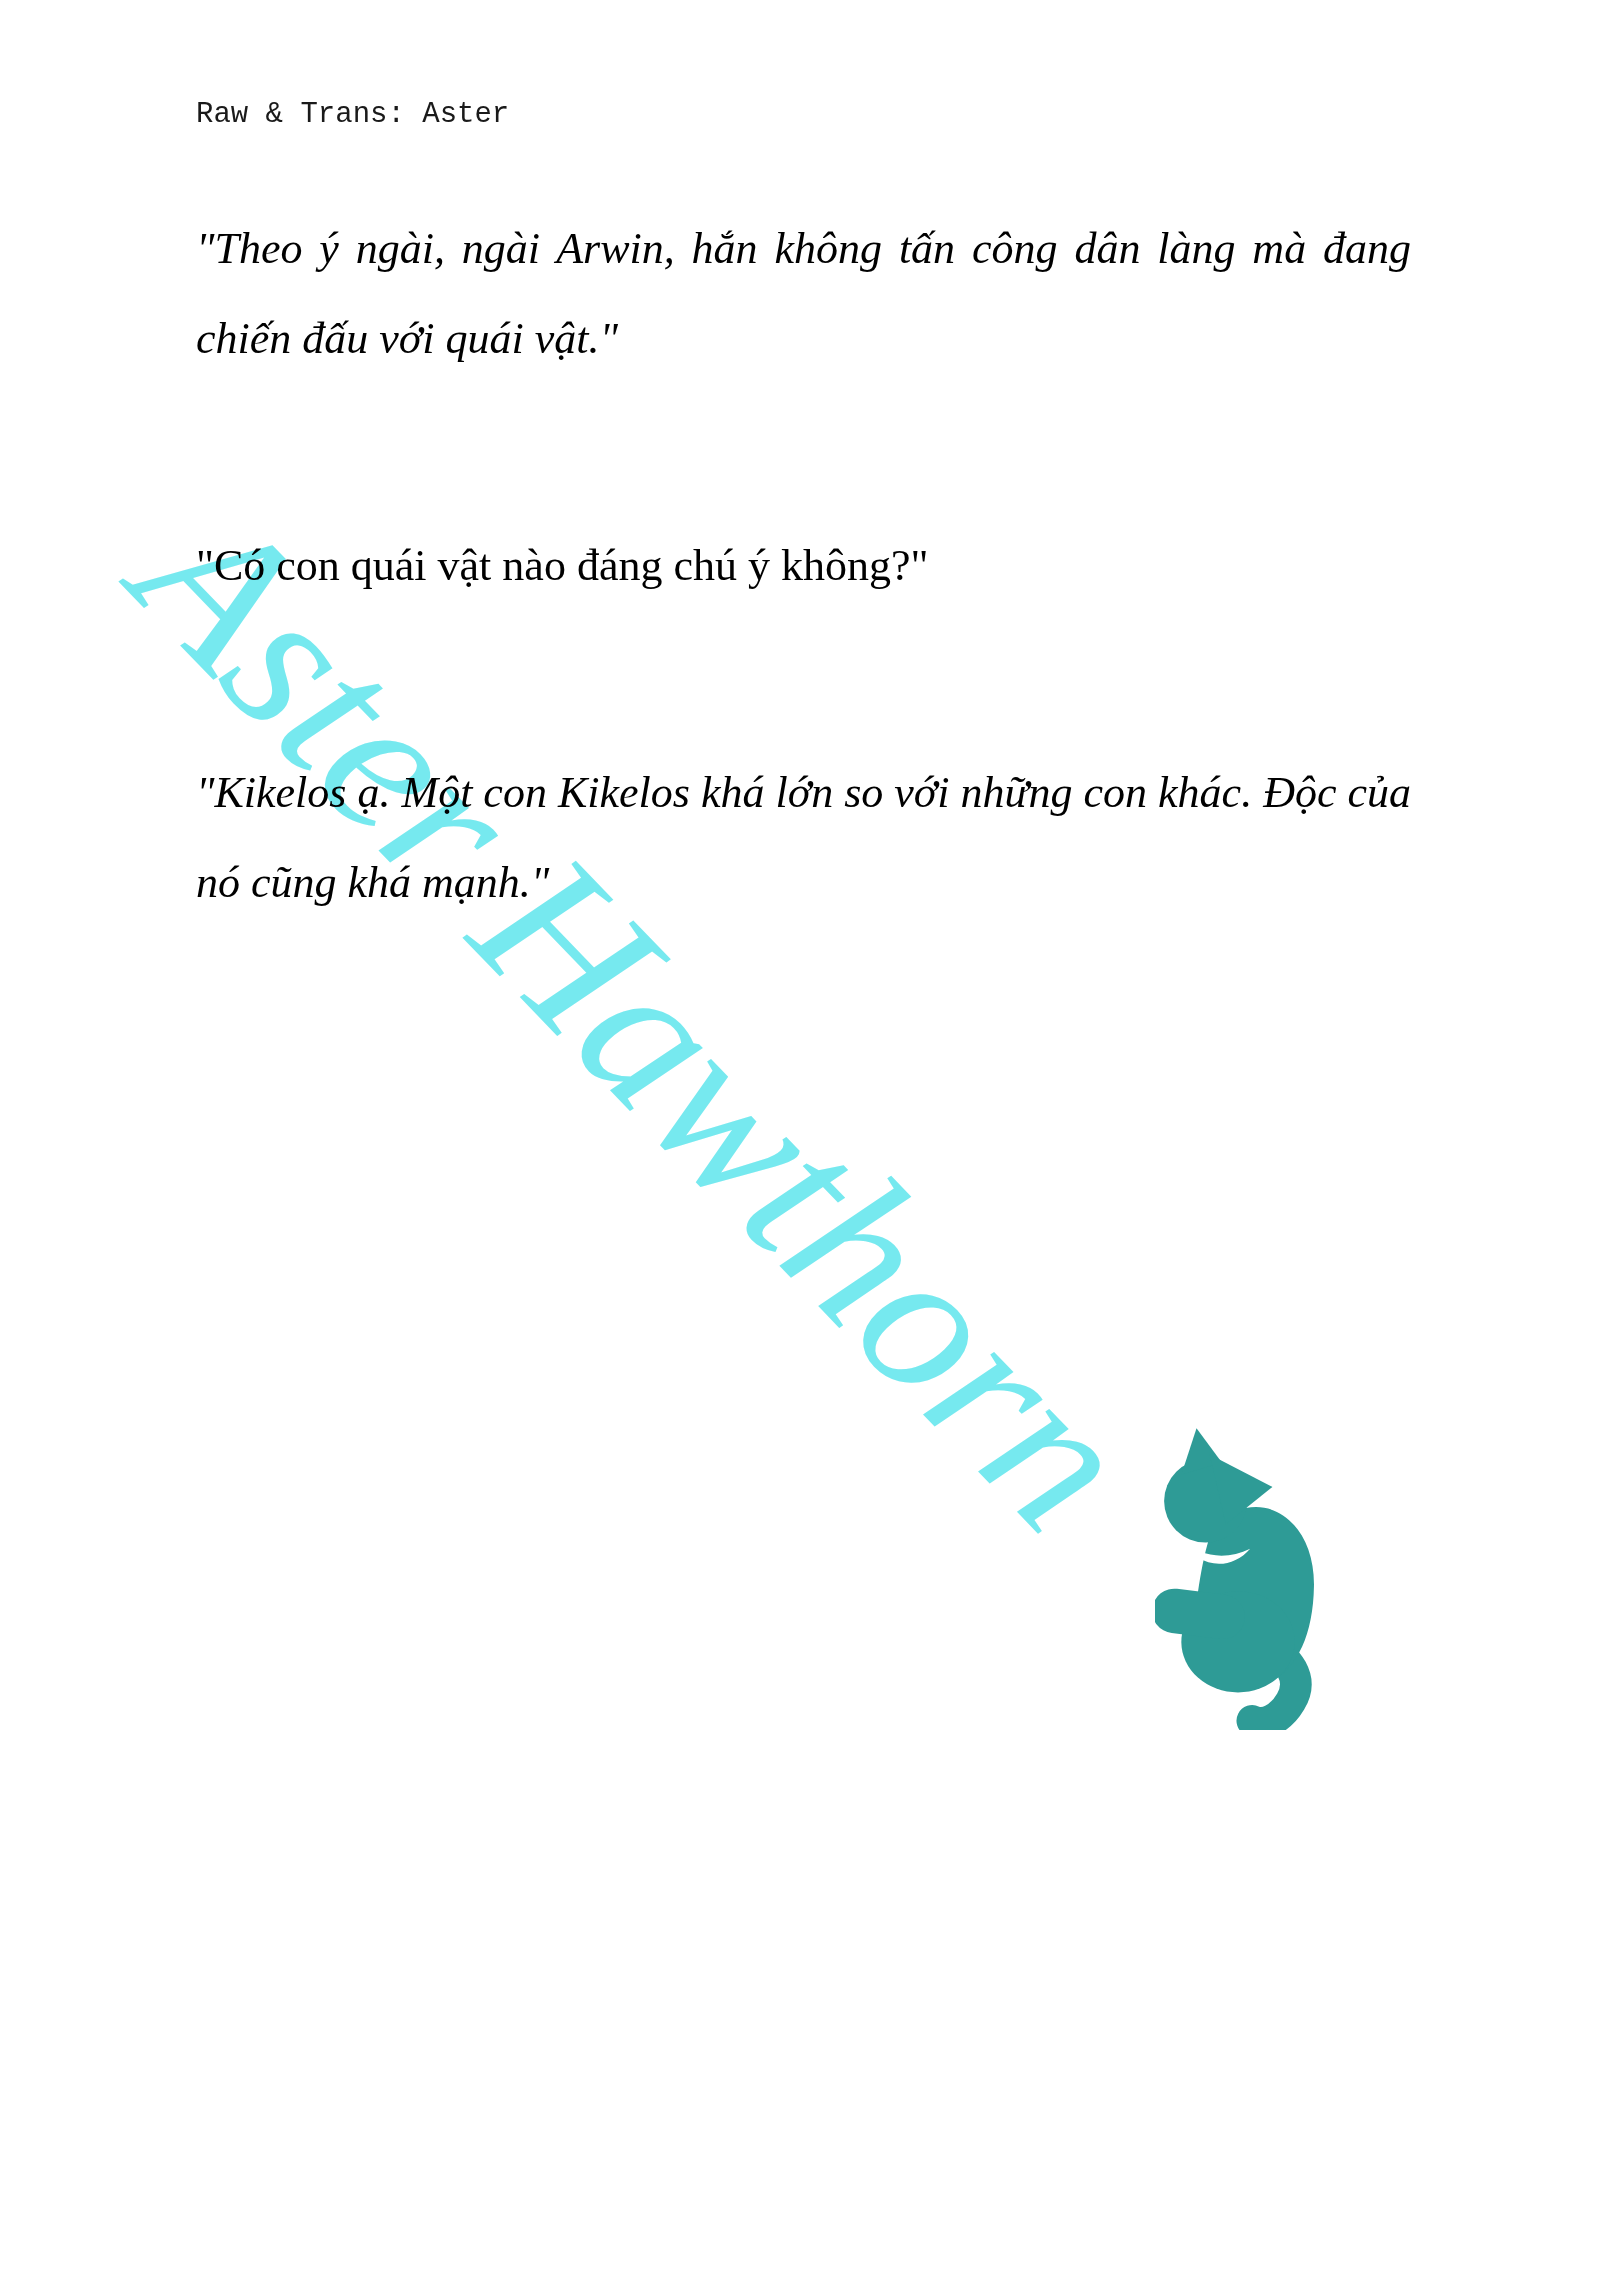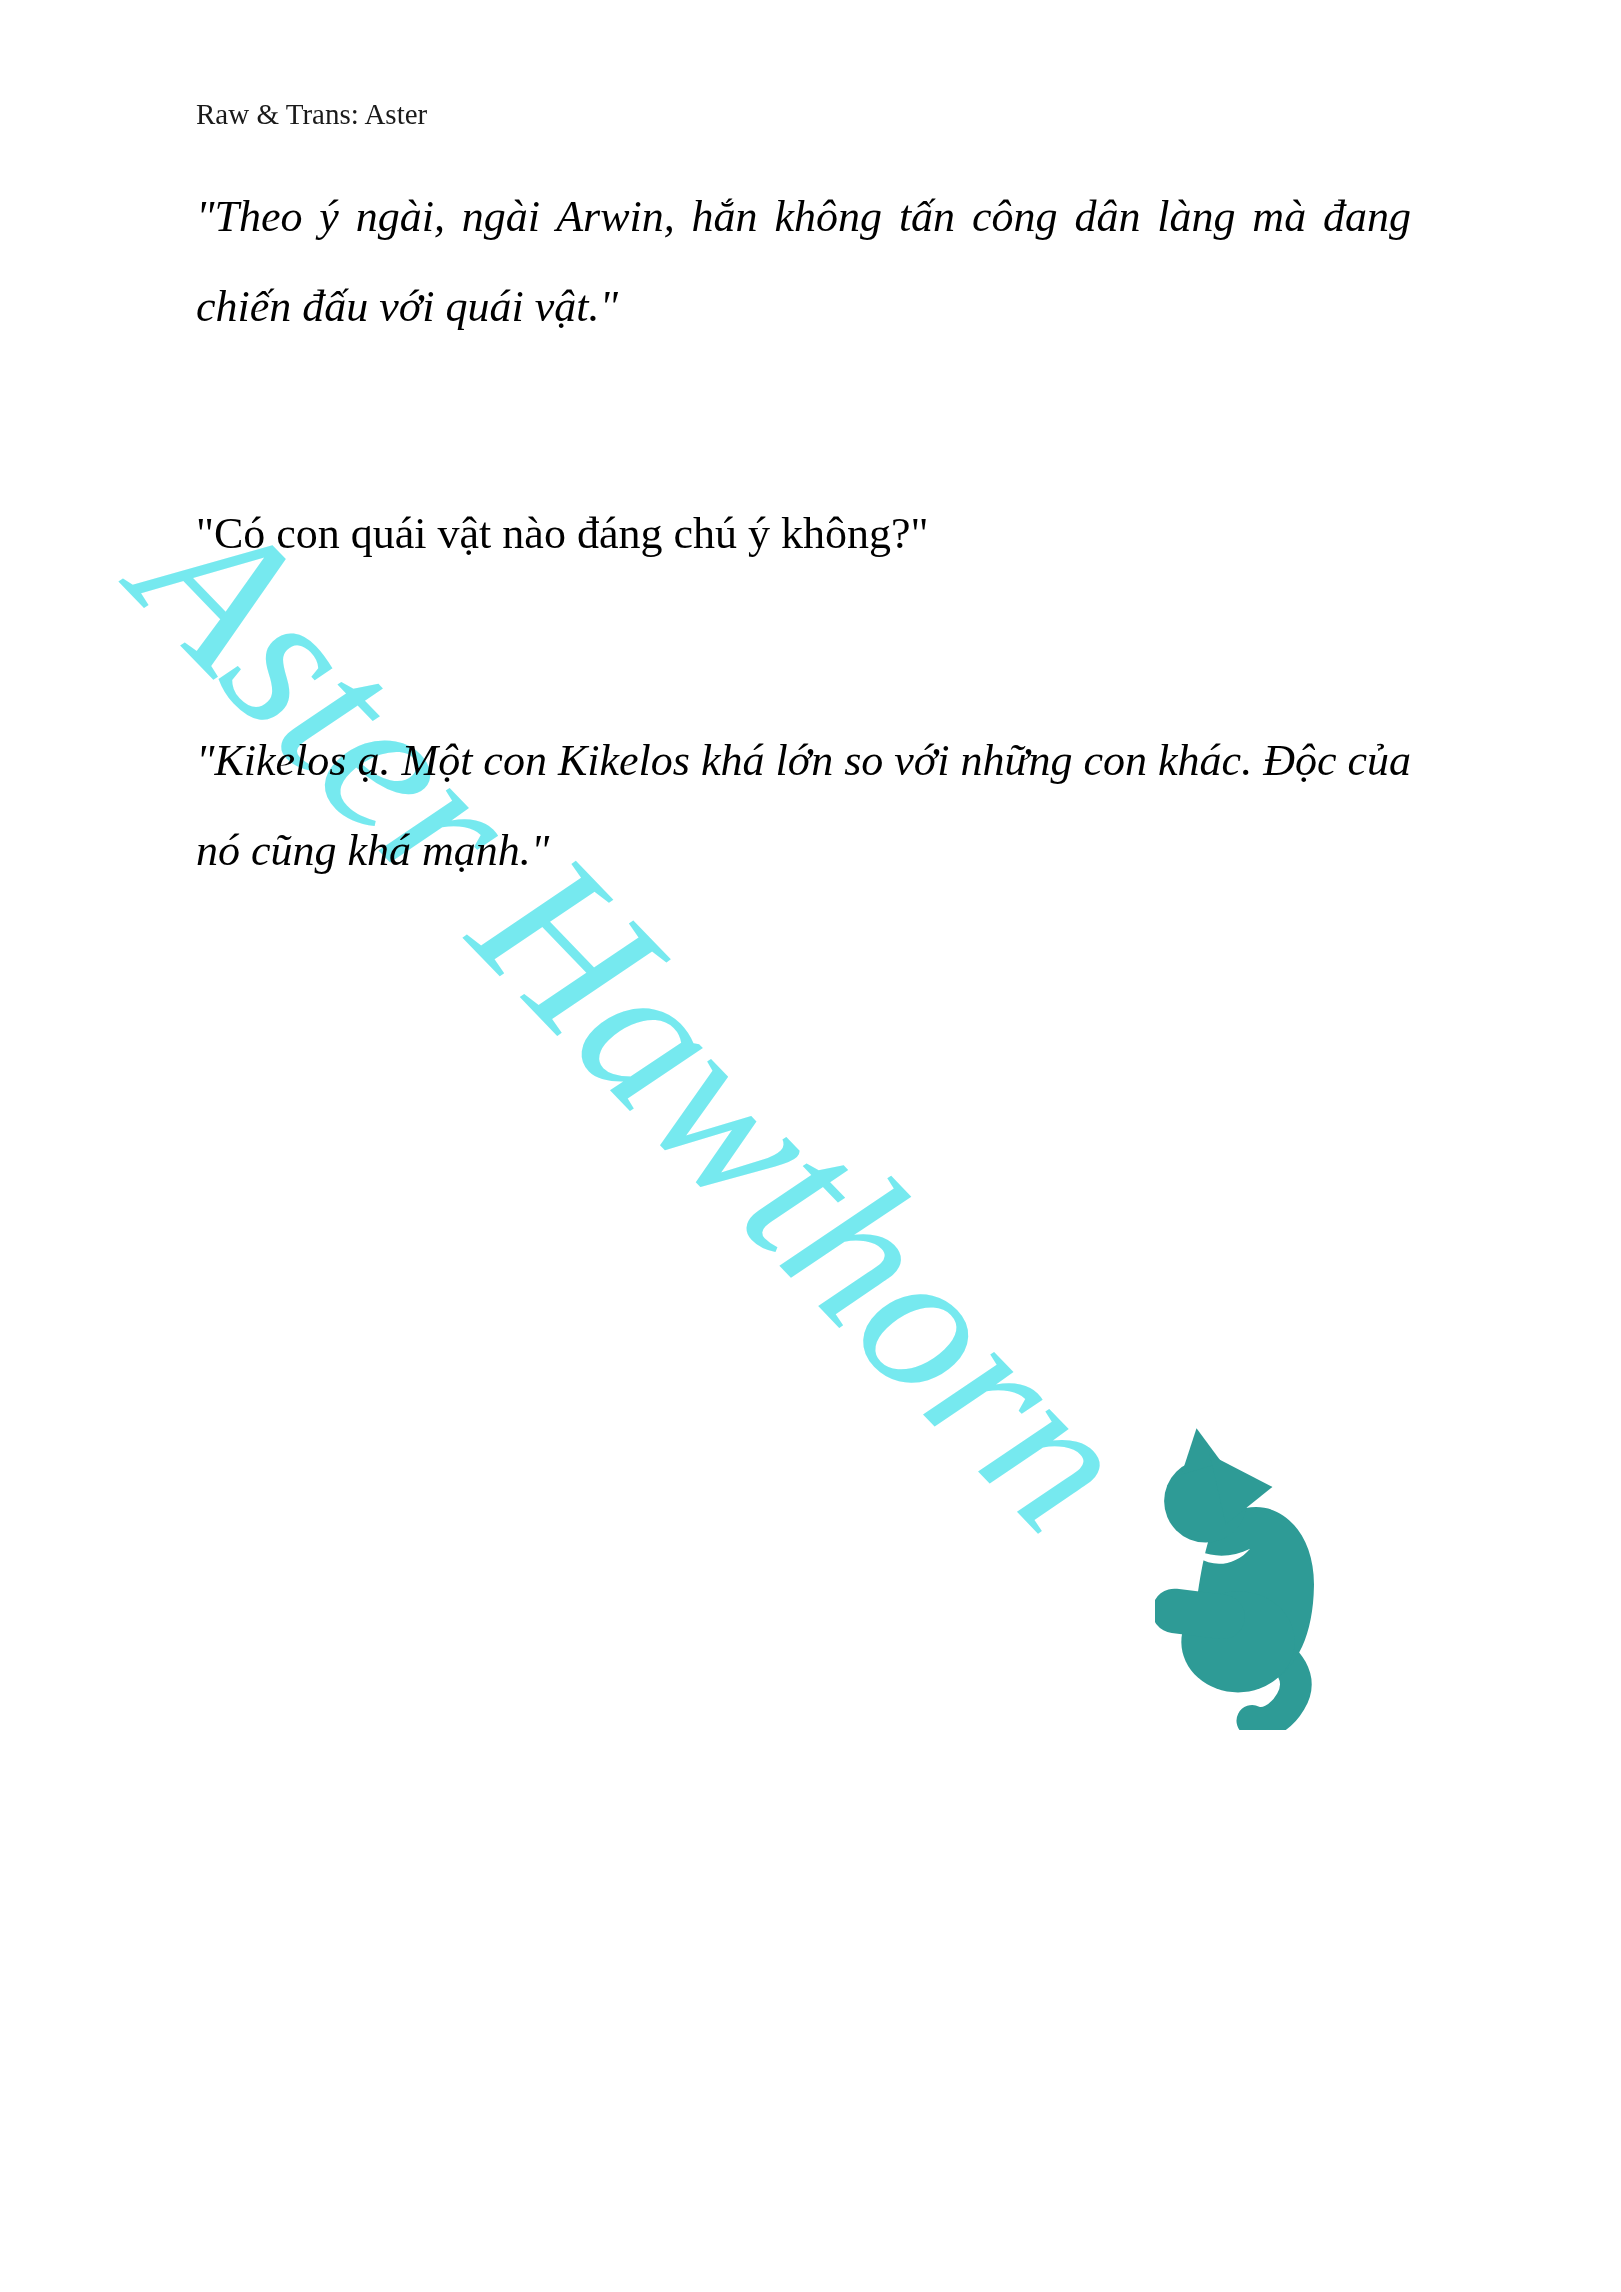--- a/index.html
+++ b/index.html
@@ -9,24 +9,24 @@
     height: 2293px;
     margin: 0 auto;
     background: var(--bg, #ffffff);
     overflow: hidden;
     box-sizing: border-box;
     padding: 98px 210px 0 196px;
   }
   .credit {
     position: relative;
     z-index: 2;
-    font-family: Liberation Serif, serif;
+    font-family: Liberation Mono, monospace;
     font-size: 29px;
     color: #1a1a1a;
-    margin: 0 0 41px 0;
+    margin: 0 0 73px 0;
   }
   .doc-body {
     position: relative;
     z-index: 2;
     font-family: "Liberation Serif", serif;
     font-size: 44px;
     line-height: 90px;
     color: #000000;
     text-align: justify;
   }

